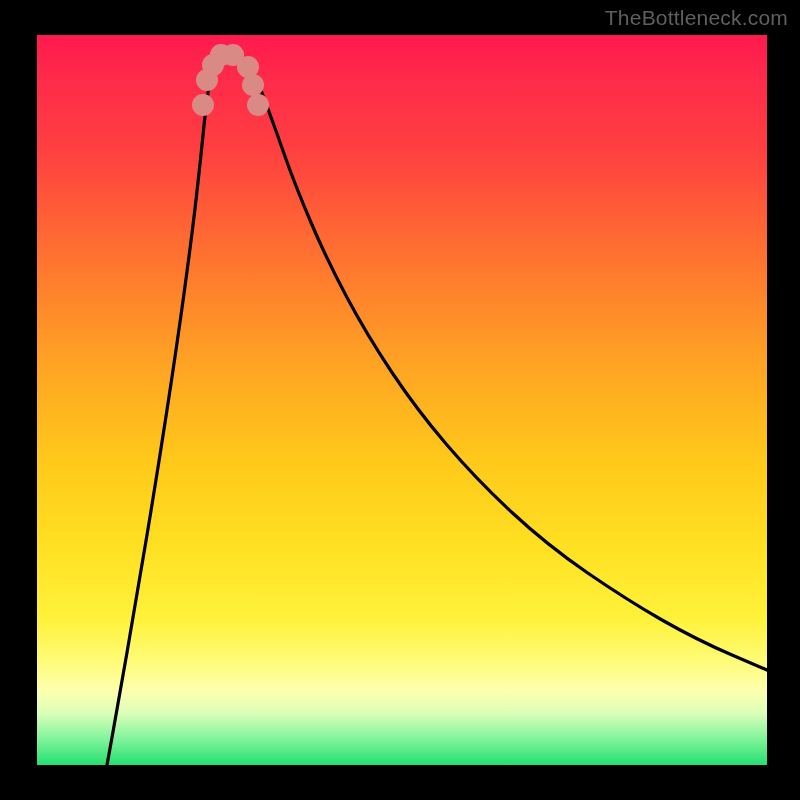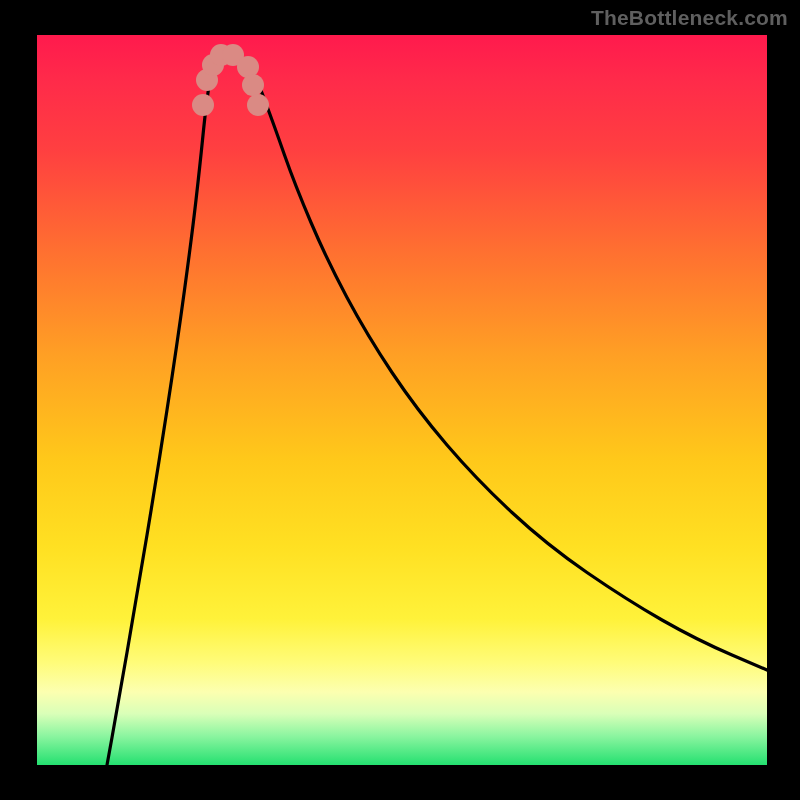--- a/index.html
+++ b/index.html
@@ -43,21 +43,21 @@
       #24e070 100%
     );
   }
   .watermark {
     position: absolute;
     top: 6px;
     right: 12px;
     color: #5f5f5f;
     font-size: 21px;
     letter-spacing: 0.2px;
-    font-weight: 700;
+    font-weight: 400;
   }
   svg.curves {
     position: absolute;
     left: 0;
     top: 0;
     width: 730px;
     height: 730px;
     overflow: visible;
   }
 </style>

